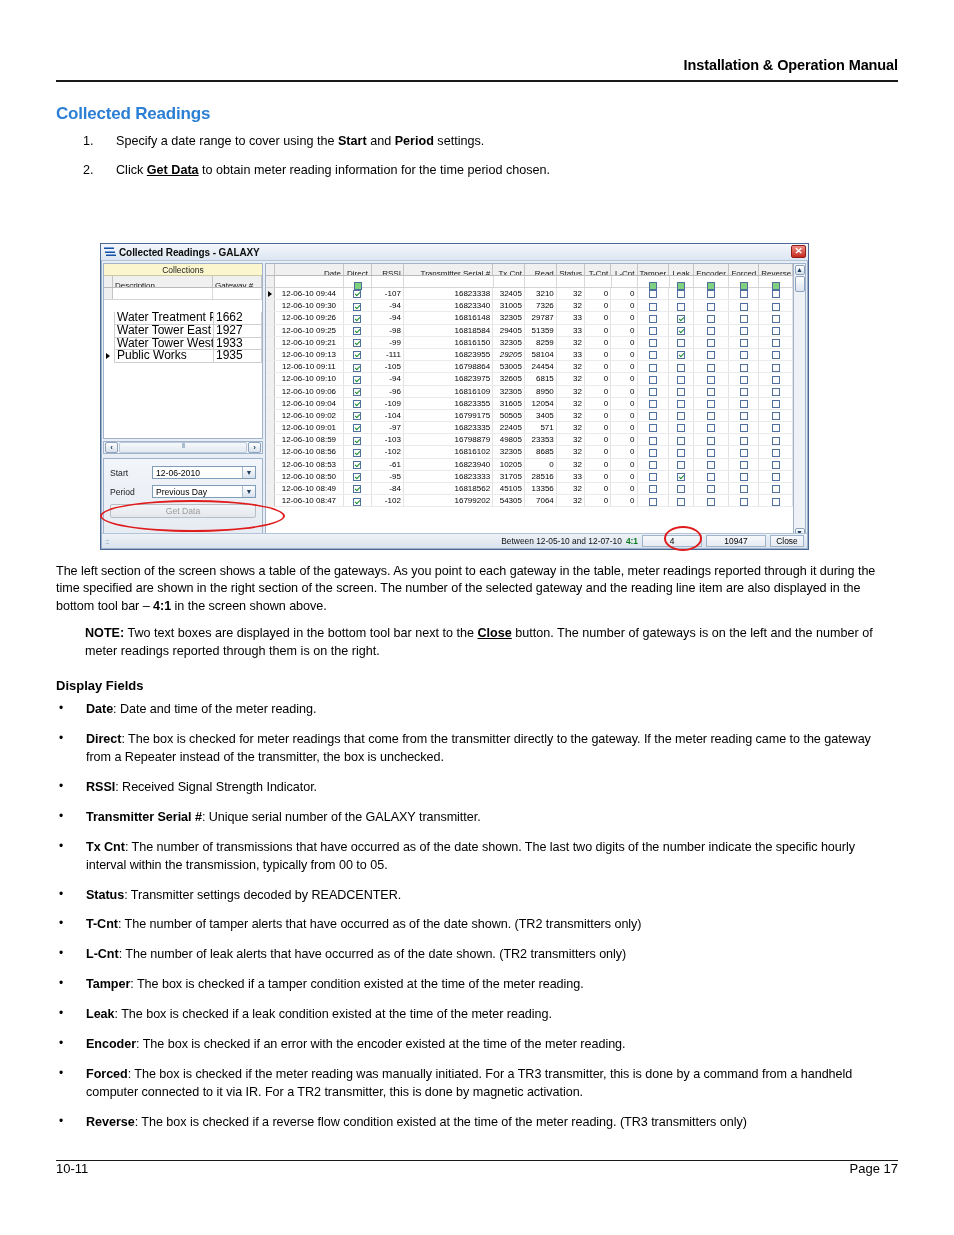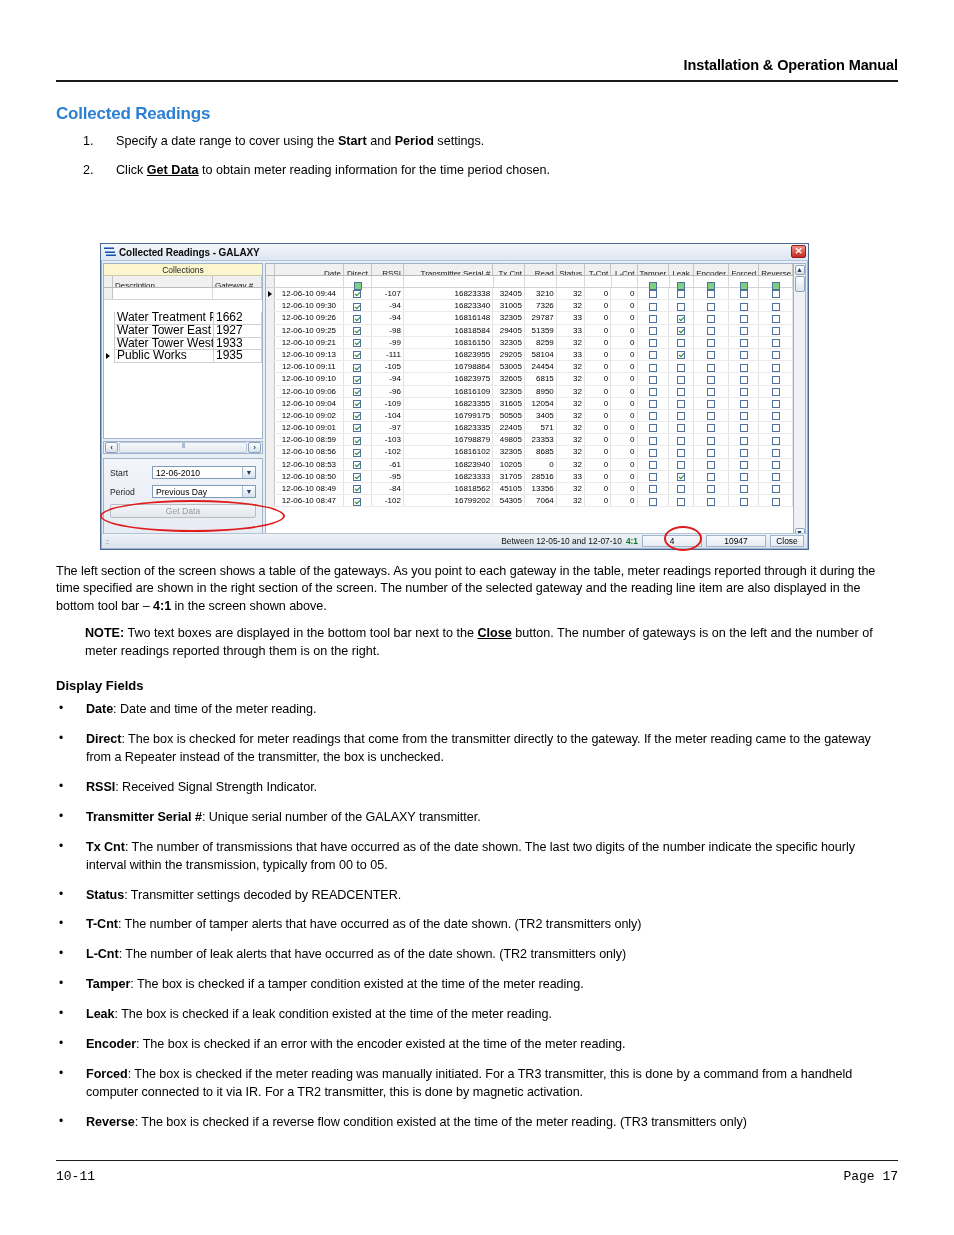--- a/index.html
+++ b/index.html
@@ -22,21 +22,21 @@
     font-size: 14.5px;
     font-weight: bold;
     letter-spacing: -0.1px;
     line-height: 1.1;
   }
   .hdr-rule { margin-top:6px; border-top: 2.2px solid #1a1a1a; }
 
   
   .ftr-wrap { position:absolute; left:56px; top:1160px; width:842px; }
   .ftr-rule { border-top: 1.6px solid #1a1a1a; }
-  .ftr-row { display:flex; justify-content:space-between; margin-top:8px; font-size:13px;font-family:Liberation Mono, monospace; }
+  .ftr-row { display:flex; justify-content:space-between; margin-top:0; font-size:13px; }
 
   
   .content { position:absolute; left:56px; top:104px; width:842px; }
   h1.section-title {
     color:#2b7fd4;
     font-size:17px;
     font-weight:bold;
     margin:0 0 9px 0;
     letter-spacing:-0.2px;
   }
@@ -511,21 +511,21 @@
                   <div class="cell ctr" style="width: 38px;"><span class="cb"></span></div>
                   <div class="cell ctr" style="width: 32px;"><span class="cb"></span></div>
                   <div class="cell ctr" style="width: 36px;"><span class="cb"></span></div>
                 </div>
                 <div class="grow">
                   <div class="selmark"></div>
                   <div class="cell ctr" style="width: 74px;">12-06-10 09:13</div>
                   <div class="cell ctr" style="width: 30px;"><span class="cb on"></span></div>
                   <div class="cell num" style="width: 34px;">-111</div>
                   <div class="cell num" style="width: 96px;">16823955</div>
-                  <div class="cell num" style="width: 34px;">29205</div>
+                  <div class="cell num" style="width: 34px; font-style: italic;">29205</div>
                   <div class="cell num" style="width: 34px;">58104</div>
                   <div class="cell num" style="width: 30px;">33</div>
                   <div class="cell num" style="width: 28px;">0</div>
                   <div class="cell num" style="width: 28px;">0</div>
                   <div class="cell ctr" style="width: 34px;"><span class="cb"></span></div>
                   <div class="cell ctr" style="width: 26px;"><span class="cb on"></span></div>
                   <div class="cell ctr" style="width: 38px;"><span class="cb"></span></div>
                   <div class="cell ctr" style="width: 32px;"><span class="cb"></span></div>
                   <div class="cell ctr" style="width: 36px;"><span class="cb"></span></div>
                 </div>

